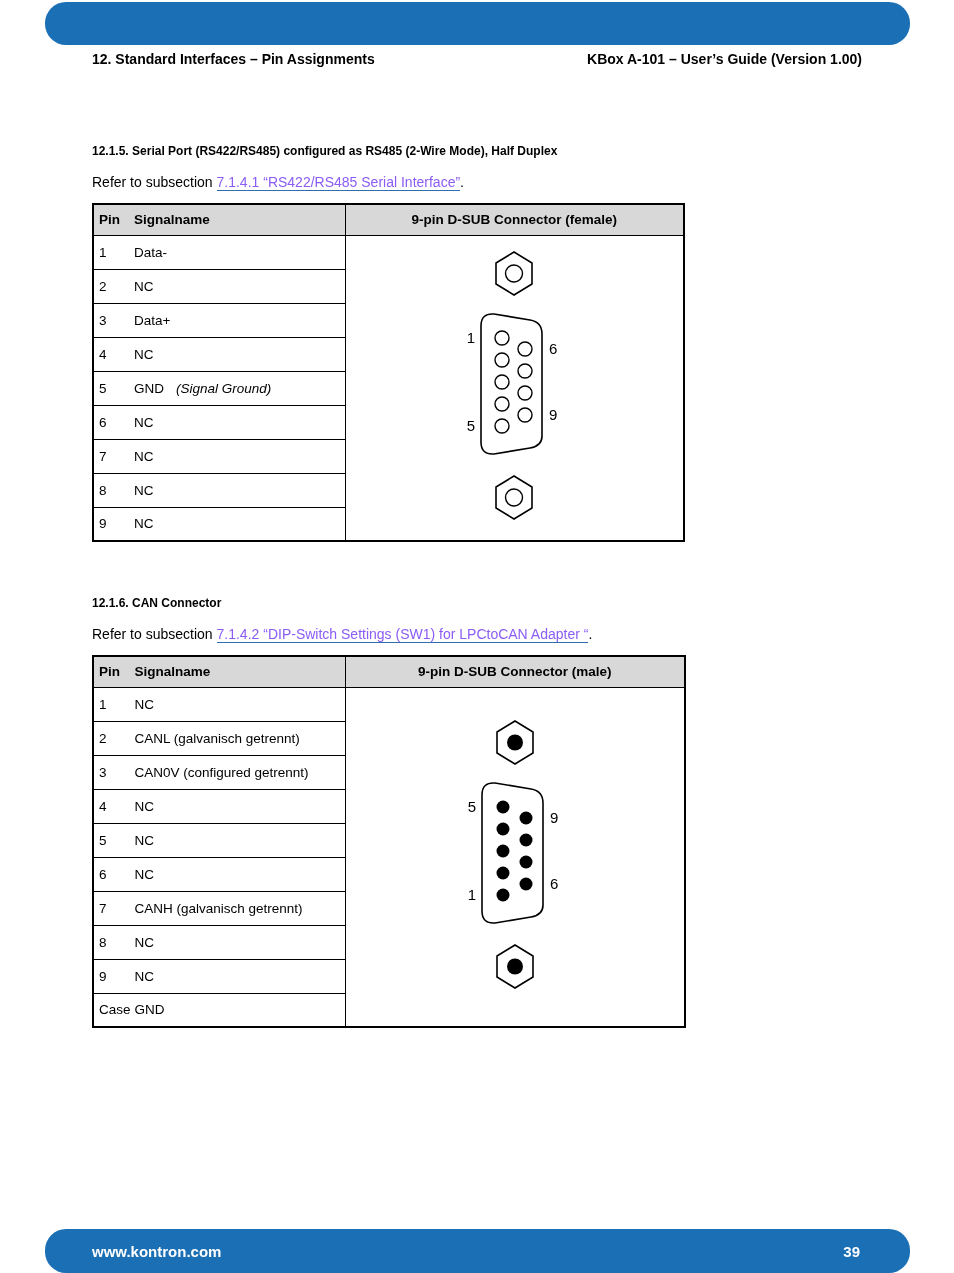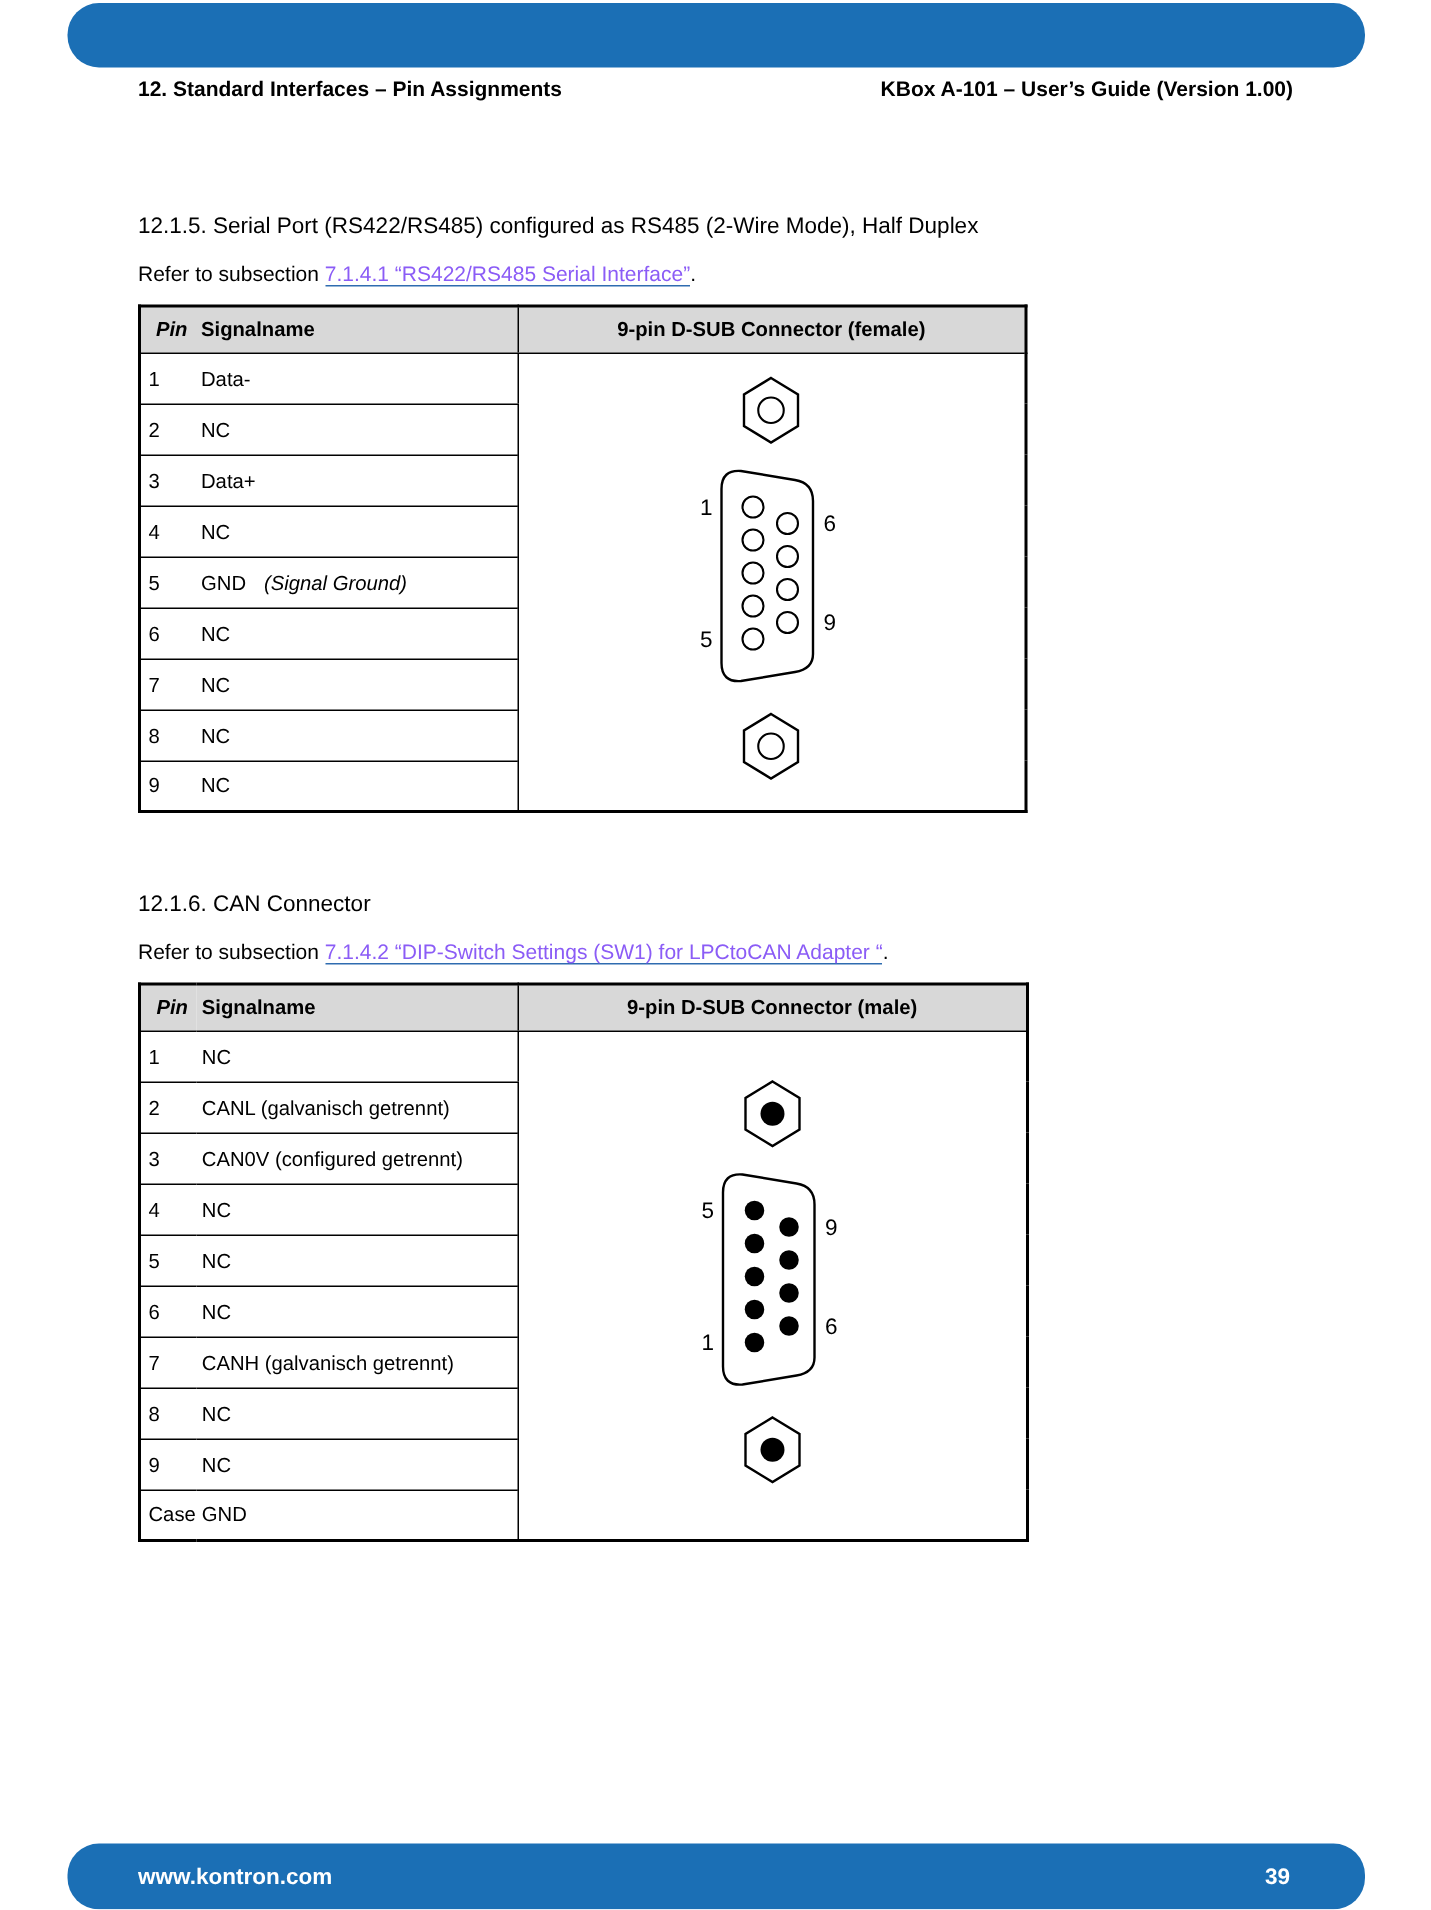--- a/index.html
+++ b/index.html
@@ -15,31 +15,31 @@
     background:#1b6fb5; border-radius:21px;
   }
   .header-row {
     position:absolute; left:92px; top:51px; width:770px;
     display:flex; justify-content:space-between;
     font-size:14px; font-weight:bold;text-align:right;
   }
 
   .content { position:absolute; left:92px; top:142px; width:770px; }
 
-  .sec-heading { font-size:15px; font-weight:normal; line-height:18px; }
+  .sec-heading { font-size:12px; font-weight:bold; line-height:18px; }
   .sec-heading.second { margin-top:52px; }
   .intro { margin-top:14px; font-size:14px; line-height:17px; }
   .ref-link { color:#8b5cf6; text-decoration:none; border-bottom:1.5px solid #2f6cb0; cursor:pointer; }
 
   table.pinout { border-collapse:collapse; margin-top:12px; border:2px solid #000; }
   .pinout th {
     background:#d8d8d8; height:31px; font-size:13.5px; font-weight:bold;
     border-bottom:1px solid #000; vertical-align:middle;
   }
-  .pinout th.h-pin  { width:37px;  text-align:center; padding-left:5px;font-style:italic; }
+  .pinout th.h-pin  { width:37px;  text-align:left; padding-left:5px; }
   .pinout th.h-sig  { width:215px; text-align:left; padding-left:4px;margin-left:10px; }
   .pinout th.h-conn { width:339px; text-align:center; border-left:1px solid #000; }
 
   .pinout td { font-size:13.5px; vertical-align:middle; }
   .pinout td.c-pin { height:34px; padding-left:5px; border-bottom:1px solid #000; }
   .pinout td.c-sig { height:34px; padding-left:4px; border-bottom:1px solid #000; }
   .pinout td.c-conn { border-left:1px solid #000; text-align:center; vertical-align:middle; }
   .note { margin-left:12px;font-style:italic; }
 
   

